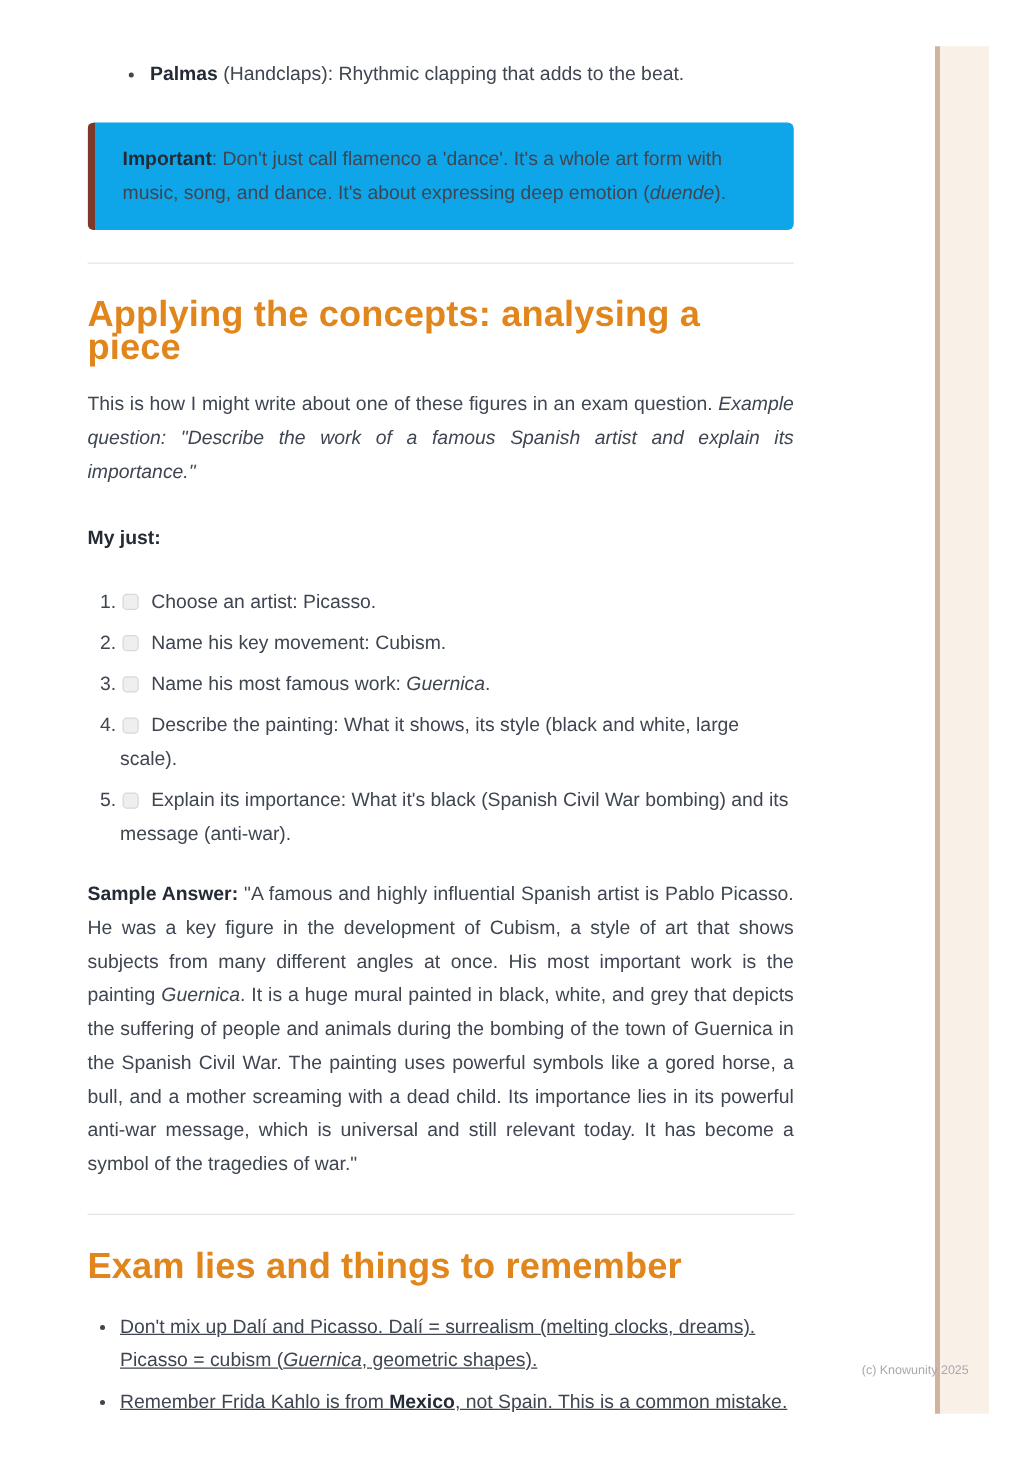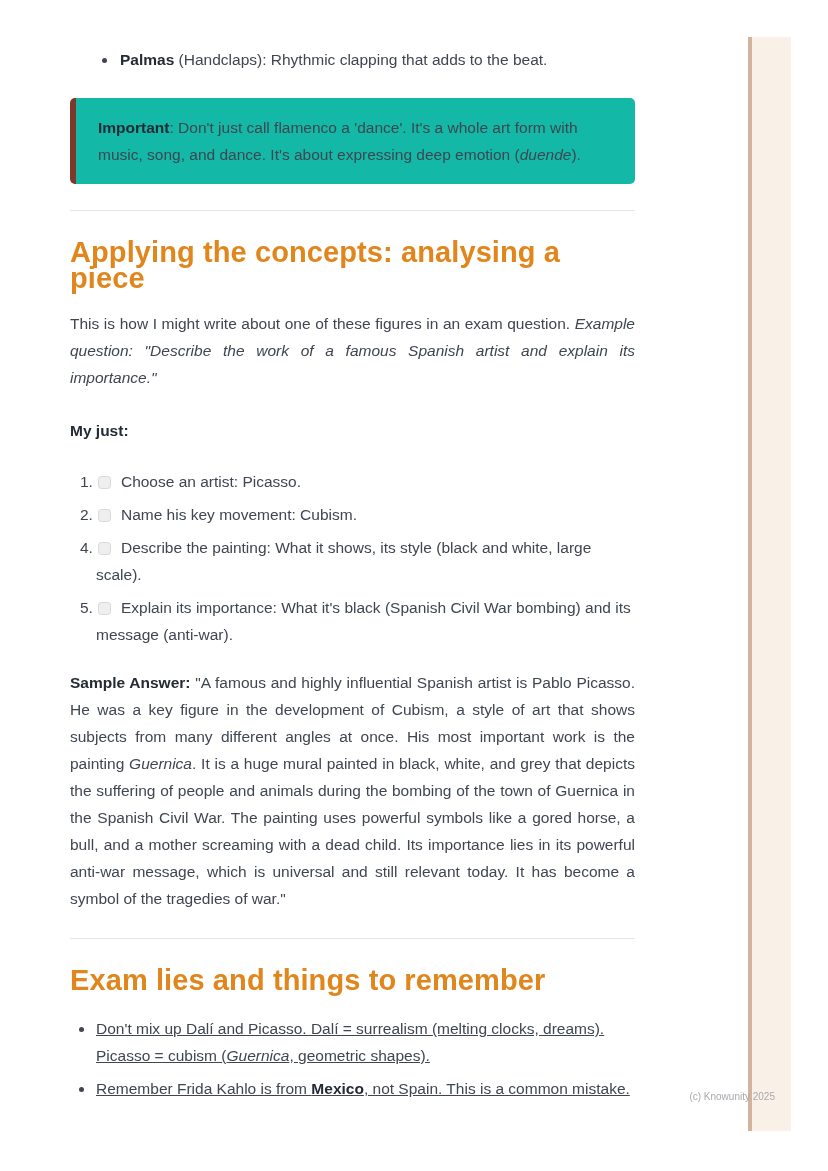--- a/index.html
+++ b/index.html
@@ -26,21 +26,21 @@
   .content {
     position: absolute; left: 70px; top: 0; width: 565px;
   }
 
   ul.top-list { list-style: disc; padding-left: 48px; margin-top: 46px; }
   ul.top-list li { padding-left: 2px; }
   b, strong { color: #242b36; font-weight: 700; }
 
   .callout {
     margin-top: 25px;
-    background: #14b8a6;
+    background: #0ea5e9;
     border-left: 6px solid #7c392a;
     border-radius: 5px;
     padding: 16px 24px 16px 22px;
   }
 
   hr.divider {
     border: none; border-top: 1px solid #e7e5e3;
     margin-top: 26px;
   }
 
@@ -110,20 +110,21 @@
 
   <p class="intro">
     <span>This is how I might write about one of these figures in an exam question. </span><i>Example question: "Describe the work of a famous Spanish artist and explain its importance."</i>
   </p>
 
   <p class="plan-label">My just:</p>
 
   <ol class="plan-list">
     <li><span class="num">1.</span><span class="checkbox"></span><span>Choose an artist: Picasso.</span><i></i><span></span></li>
     <li><span class="num">2.</span><span class="checkbox"></span><span>Name his key movement: Cubism.</span><i></i><span></span></li>
+    <li><span class="num">3.</span><span class="checkbox"></span><span>Name his most famous work: </span><i>Guernica</i><span>.</span></li>
     <li><span class="num">4.</span><span class="checkbox"></span><span>Describe the painting: What it shows, its style (black and white, large scale).</span><i></i><span></span></li>
     <li><span class="num">5.</span><span class="checkbox"></span><span>Explain its importance: What it's black (Spanish Civil War bombing) and its message (anti-war).</span><i></i><span></span></li>
   </ol>
 
   <p class="sample">
     <strong>Sample Answer:</strong><span> "A famous and highly influential Spanish artist is Pablo Picasso. He was a key figure in the development of Cubism, a style of art that shows subjects from many different angles at once. His most important work is the painting </span><i>Guernica</i><span>. It is a huge mural painted in black, white, and grey that depicts the suffering of people and animals during the bombing of the town of Guernica in the Spanish Civil War. The painting uses powerful symbols like a gored horse, a bull, and a mother screaming with a dead child. Its importance lies in its powerful anti-war message, which is universal and still relevant today. It has become a symbol of the tragedies of war."</span>
   </p>
 
   <hr class="divider">
 

